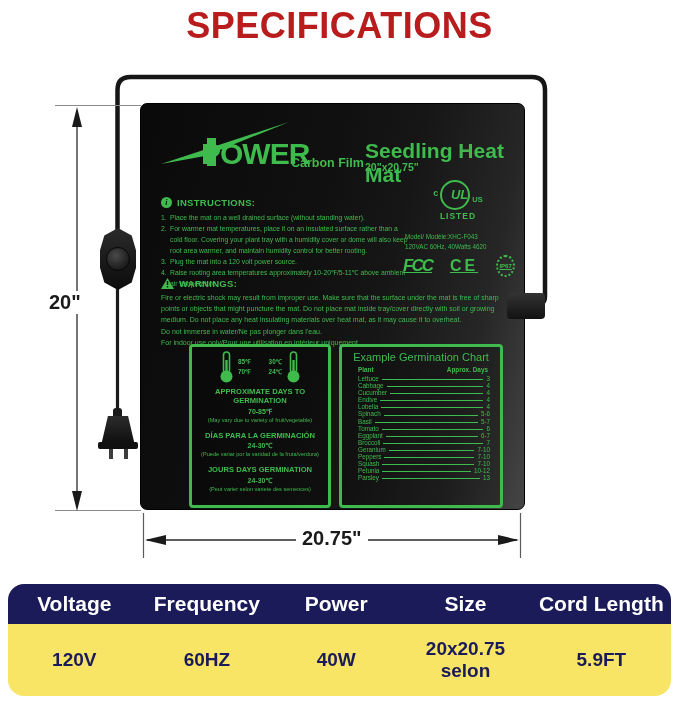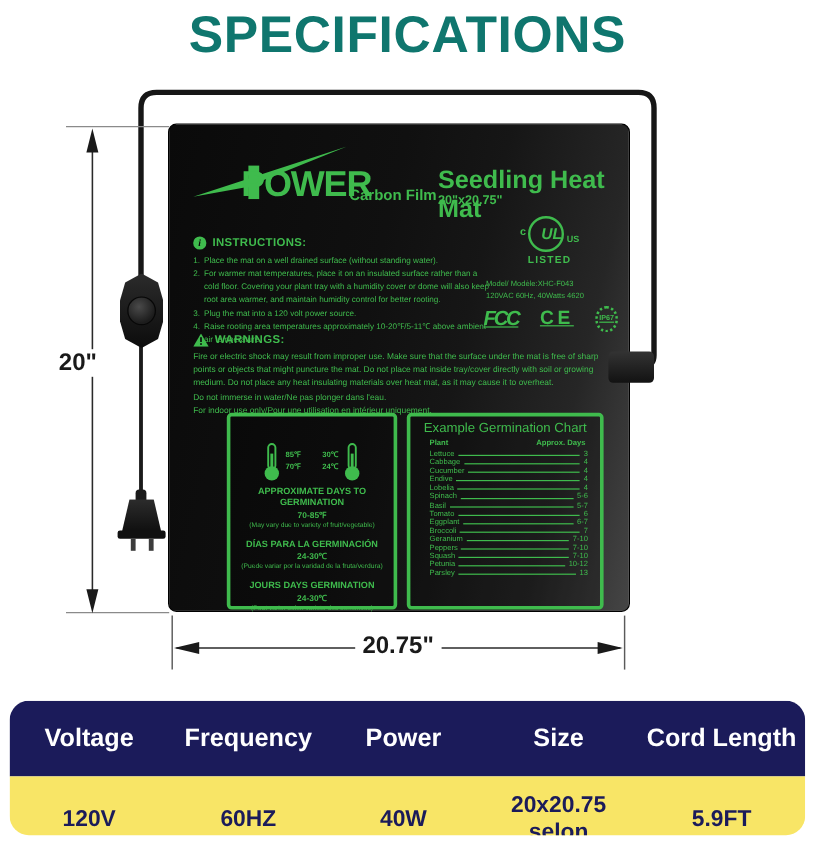--- a/index.html
+++ b/index.html
@@ -1,21 +1,21 @@
 <!DOCTYPE html>
 <html><head>
 <meta charset="utf-8">
 <style>
   * { margin:0; padding:0; box-sizing:border-box; }
   html,body { background:#fff; }
   body { width:679px; height:703px; font-family:"Liberation Sans", sans-serif; }
   .canvas { position:relative; width:679px; height:703px; background:#fff; overflow:hidden; }
 
   .page-title { position:absolute; top:5px; left:0; width:100%; text-align:center;
-    font-size:43px; font-weight:800; color:#0f766e; letter-spacing:0.5px; }
+    font-size:36px; font-weight:800; color:#b91c1c; letter-spacing:0.5px; }
 
   
   svg.lines { position:absolute; left:0; top:0; }
   .dim-label { position:absolute; background:#fff; color:#1a1a1a; font-weight:700;
     font-size:20px; padding:0 6px; }
   .dim-label.h { left:43px; top:291px; }
   .dim-label.w { left:296px; top:527px; }
 
   
   .mat { position:absolute; left:140px; top:103px; width:385px; height:407px;
@@ -57,21 +57,21 @@
     font-size:6px; font-weight:700; text-align:center; line-height:18px; }
 
   .warn { position:absolute; left:20px; top:174px; width:352px; }
   .warn-ic { position:relative; width:13px; height:11px; }
   .warn-ic svg { display:block; }
   .warn p { font-size:7px; line-height:1.6; margin-top:3px; }
   .warn p.extra { margin-top:0; }
 
   .panel { position:absolute; border:3px solid #3fbb4d; border-radius:4px; background:rgba(0,0,0,0.25); }
   .panel.left { left:48px; top:240px; width:142px; height:164px; text-align:center;
-    padding:20px 5px; }
+    padding:2px 5px; }
   .panel.right { left:198px; top:240px; width:164px; height:164px; padding:4px 8px; }
 
   .therm-row { display:flex; justify-content:center; align-items:center; gap:4px; height:36px; }
   .t-lab { font-size:6.4px; font-weight:700; line-height:1.5; text-align:left; }
   .p-title { font-size:7.6px; font-weight:800; line-height:1.25; margin-top:2px; }
   .p-range { font-size:7px; font-weight:700; margin-top:1px; }
   .p-note { font-size:5.6px; margin-top:1px; }
   .p-gap { height:6px; }
 
   .gc-title { font-size:11px; text-align:center; margin-bottom:3px; }
@@ -95,21 +95,21 @@
   .plug-base { position:absolute; left:98px; top:442px; width:40px; height:7px; background:#101010;
     border-radius:2px; }
   .prong { position:absolute; top:449px; width:3.5px; height:10px; background:#3c3c3c; }
   .prong.p1 { left:109px; } .prong.p2 { left:124px; }
   .connector { position:absolute; left:507px; top:293px; width:38px; height:26px;
     background:linear-gradient(180deg,#333,#121212); border-radius:4px; }
 
   
   .spec-table { position:absolute; left:8px; top:584px; width:663px; height:112px;
     border-radius:16px; overflow:hidden; }
-  .spec-head { height:63px; background:#1b1b5a; display:grid;
+  .spec-head { height:40px; background:#1b1b5a; display:grid;
     grid-template-columns:20% 20% 19% 20% 21%; align-items:center; }
   .spec-vals { height:72px; background:#f8e566; display:grid;
     grid-template-columns:20% 20% 19% 20% 21%; align-items:center; }
   .spec-head span { color:#fff; font-size:21px; font-weight:800; text-align:center; }
   .spec-vals span { color:#1b1b5a; font-size:19px; font-weight:800; text-align:center; }
 </style>
 </head>
 <body>
 
 <div class="canvas">

